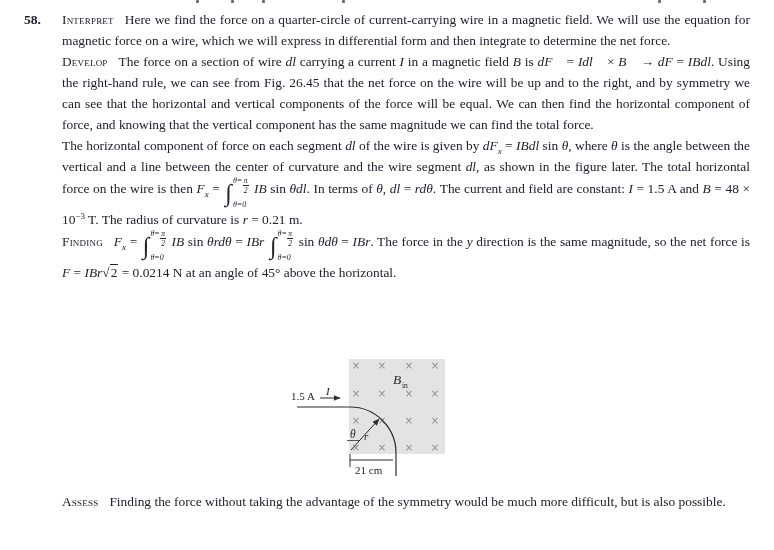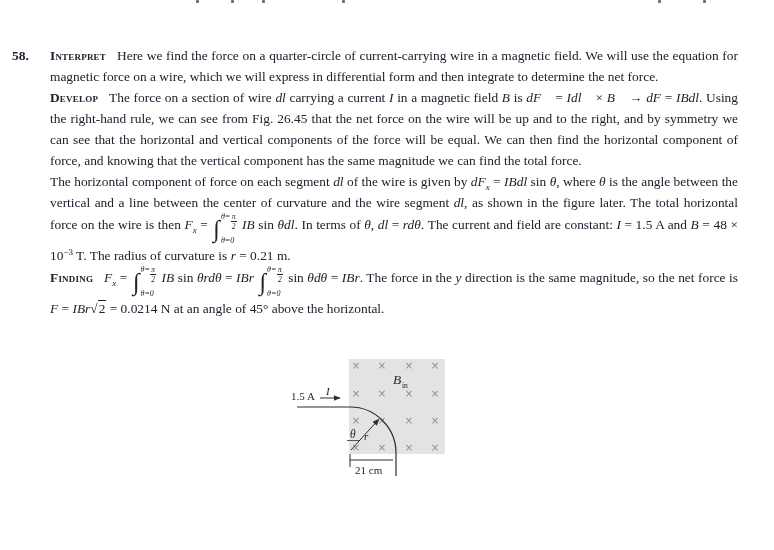--- a/index.html
+++ b/index.html
@@ -1,23 +1,23 @@
 <!DOCTYPE html>
 <html><head>
 <meta charset="utf-8">
 <style>
   html,body{margin:0;padding:0;background:#ffffff;}
   .page{position:relative;width:774px;height:550px;background:#ffffff;overflow:hidden;
         font-family:"Liberation Serif",serif;color:#20202e;}
   .remnant{position:absolute;top:0;width:3px;height:3px;background:#6a6a72;border-radius:1px;}
-  .problem{position:absolute;left:12px;top:9px;width:726px;margin-top:36px;}
+  .problem{position:absolute;left:24px;top:9px;width:726px;}
   .pnum{position:absolute;left:0;top:0;font-weight:700;font-size:13.5px;line-height:21px;}
   .content{margin-left:38px;width:688px;text-align:justify;font-size:13.4px;line-height:21px;}
   .content p{margin:0;}
-  .seclabel{font-weight:700;font-variant:small-caps;letter-spacing:.2px;margin-right:11px;}
+  .seclabel{font-weight:400;font-variant:small-caps;letter-spacing:.2px;margin-right:11px;}
   i{}
   sub{font-size:9px;line-height:0;}
   sup{font-size:9px;line-height:0;}
   .integral{display:inline-flex;align-items:center;vertical-align:-8px;margin:0 2px;}
   .int-sign{font-size:24px;line-height:1;}
   .int-limits{display:inline-flex;flex-direction:column;justify-content:space-between;
               height:32px;font-size:8px;font-style:italic;line-height:1;margin-left:1px;}
   .int-upper{display:inline-flex;align-items:flex-start;}
   .frac{display:inline-flex;flex-direction:column;align-items:center;font-size:7.5px;line-height:1;margin-left:.5px;}
   .frac .num{border-bottom:.9px solid currentColor;padding:0 1px .5px 1px;}
@@ -147,14 +147,17 @@
       <text class="fig-var" x="70" y="88" font-size="11.5">θ</text>
       <line class="fig-line" x1="67" y1="90.5" x2="80" y2="90.5" stroke-width="0.8"></line>
       <text class="fig-var" x="84" y="90" font-size="11">r</text>
 
       <line class="fig-line" x1="70" y1="104" x2="70" y2="117" stroke-width="1"></line>
       <line class="fig-line" x1="70" y1="110" x2="113" y2="110" stroke-width="1"></line>
       <text class="fig-text" x="75" y="124" font-size="11">21 cm</text>
     </svg>
   </div>
 
+  <div class="assess">
+    <p><span class="seclabel">Assess</span><span>Finding the force without taking the advantage of the symmetry would be much more difficult, but is also possible.</span></p>
+  </div>
 
 </div>
 
 </body></html>

